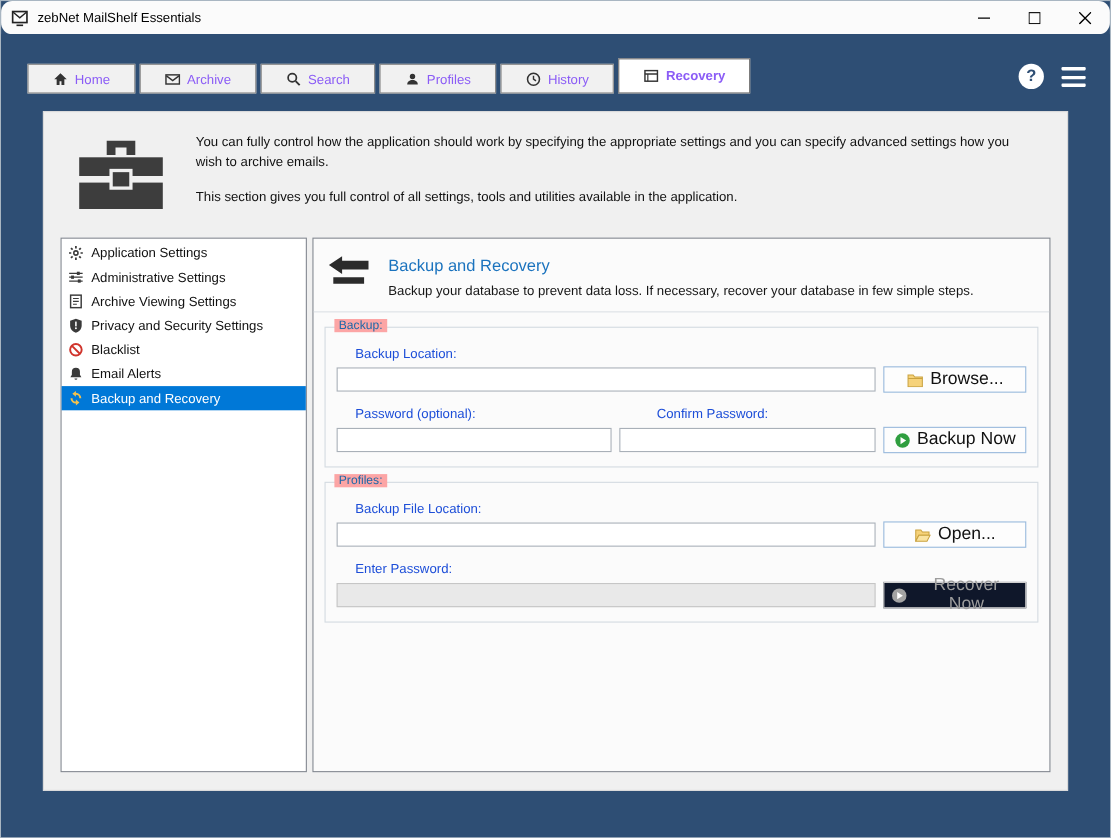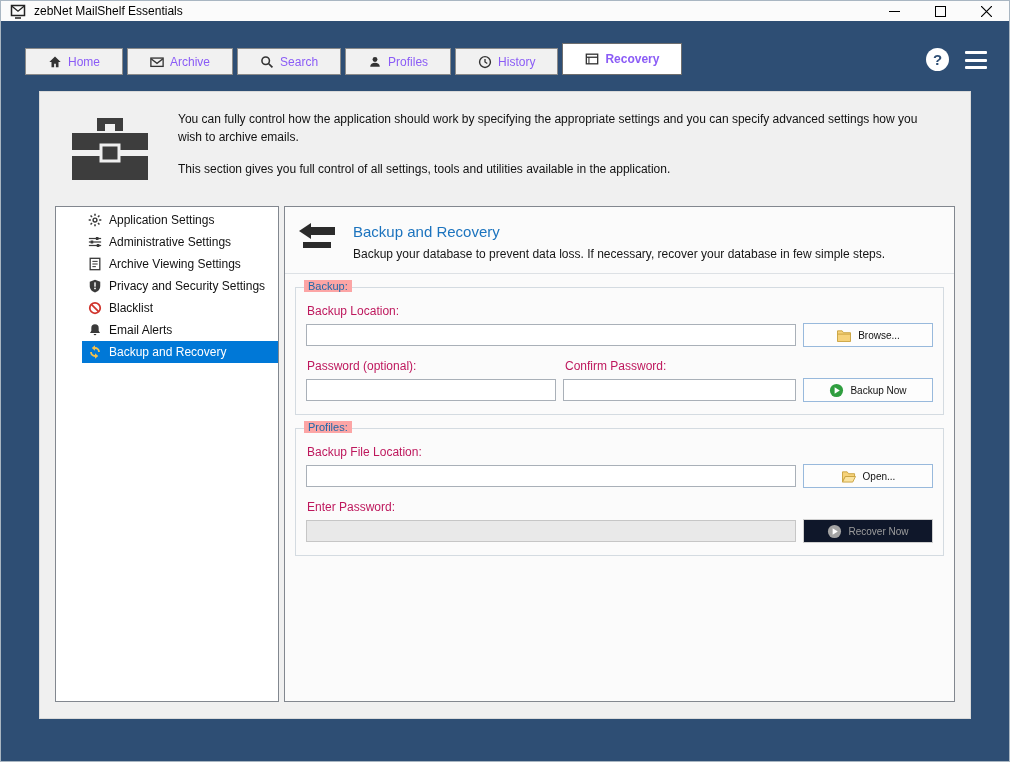--- a/index.html
+++ b/index.html
@@ -10,22 +10,22 @@
     background:#d4d4d4;
   }
   .window {
     width:1010px; height:762px;
     border:1px solid #a9b6c2;
     display:flex; flex-direction:column;
     background:#2e4e74;
   }
   
   .titlebar {
-    height:20px; background:#fbfbfb; display:flex; align-items:center;
-    padding-left:9px; gap:8px; flex:0 0 auto;
+    height:30px; background:#fbfbfb; display:flex; align-items:center;
+    padding-left:9px; gap:8px; flex:0 0 auto;border-radius:10px;
   }
   .titlebar .title-text { font-size:12px; color:#000; }
   .win-controls { margin-left:auto; display:flex; height:100%; }
   .win-btn { width:46px; height:100%; display:flex; align-items:center; justify-content:center; cursor:default; }
   
   .app-body { flex:1; display:flex; flex-direction:column; background:#2e4e74; }
   
   .tabbar {
     display:flex; align-items:flex-end; height:32px;
     margin:22px 22px 0 24px; flex:0 0 auto;
@@ -57,21 +57,21 @@
     background:#f0f0f0; border:1px solid #dadada;
     display:flex; flex-direction:column; overflow:hidden;
   }
   .intro { display:flex; gap:26px; padding:18px 30px 0 28px; margin-bottom:14px; flex:0 0 auto; }
   .intro-icon { flex:0 0 auto; }
   .intro-text p { margin:0 0 14px 0; font-size:12px; line-height:1.5; color:#111; max-width:790px; }
   .main-row { flex:1; display:flex; gap:5px; margin:0 15px 16px 15px; min-height:0; }
   
   .nav-list {
     width:224px; flex:0 0 auto; background:#ffffff;
-    border:1px solid #82878f; padding-top:2px;padding-left:26px;
+    border:1px solid #82878f; padding-top:2px;
   }
   .nav-item {
     display:flex; align-items:center; gap:7px;
     height:22px; padding-left:5px; font-size:12px; color:#111; cursor:pointer; white-space:nowrap;
   }
   .nav-item.selected { background:#0078d7; color:#ffffff; }
   .nav-icon { width:15px; height:15px; display:flex; align-items:center; justify-content:center; flex:0 0 auto; }
   
   .detail-panel {
     flex:1; background:#fbfbfb; border:1px solid #82878f;
@@ -84,36 +84,36 @@
   .panel-title { color:#1b73be; font-size:15px; margin:2px 0 7px 0; }
   .panel-sub { font-size:12px; color:#161616; }
   .group {
     position:relative; border:1px solid #d4dbe1; background:#fbfbfb;
     margin:13px 10px 0 10px; padding:15px 10px 12px 10px;
   }
   .group-legend {
     position:absolute; top:-8px; left:8px; background:#fca5a5;
     padding:0 4px; color:#2068a8; font-size:11px;
   }
-  .field-label { font-size:12px; color:#be185d; margin:1px 0 5px 1px; }
+  .field-label { font-size:12px; color:#1d4ed8; margin:1px 0 5px 17px; }
   .frow { display:flex; gap:7px; align-items:center; }
   .labels-row { display:flex; margin-top:11px; }
   .labels-row .l1 { width:257px; }
   input.text {
     height:22px; border:1px solid #a9b0b8; background:#fff;
     padding:0 4px; font-family:"Liberation Sans", sans-serif; font-size:12px;
   }
   input.text:disabled { background:#e9e9e9; border-color:#c6c6c6; }
   .grow { flex:1; min-width:0; }
   .w250 { width:250px; flex:0 0 auto; }
   .btn {
     width:130px; height:24px; flex:0 0 auto;
     display:flex; align-items:center; justify-content:center; gap:6px;
     background:#fdfdfd; border:1px solid #98b9dc;
-    font-family:"Liberation Sans", sans-serif; font-size:10px; color:#111; cursor:pointer;
+    font-family:"Liberation Sans", sans-serif; font-size:16px; color:#111; cursor:pointer;
   }
   .btn.disabled { border-color:#cfcfcf; background:#0f172a; color:#9d9d9d; cursor:default; }
   svg { display:block; }
 </style>
 </head>
 <body>
 
 <div class="window">
 
   <div class="titlebar">

